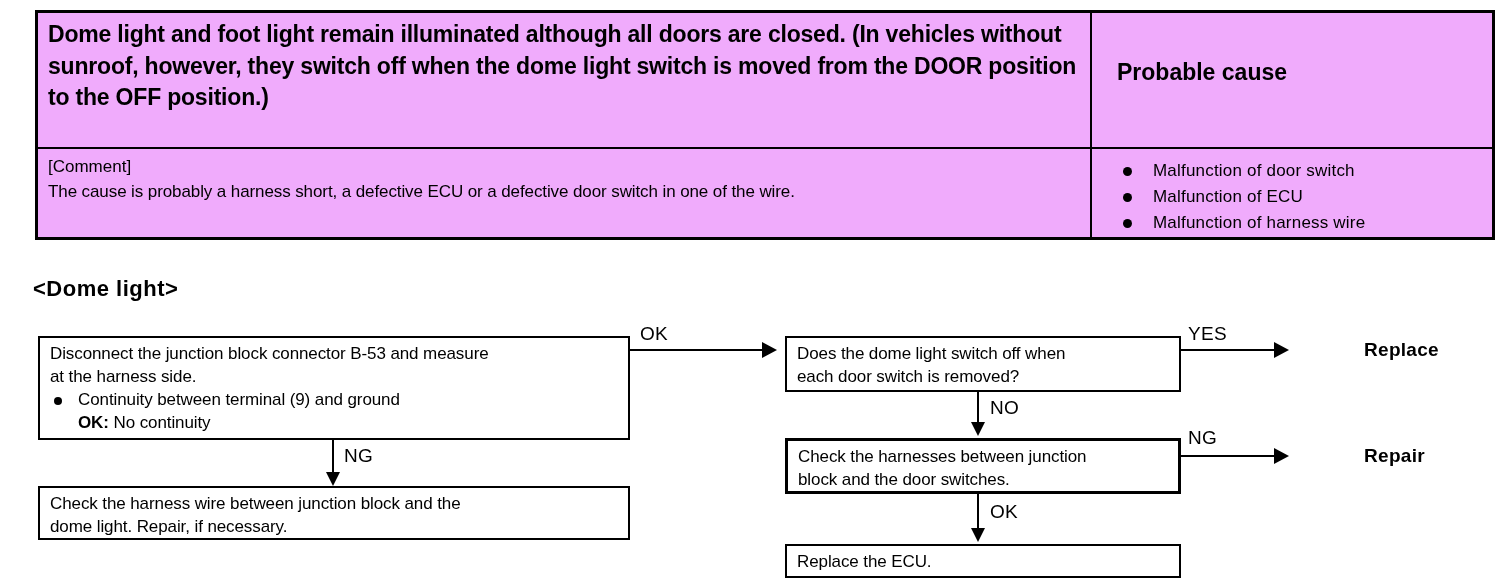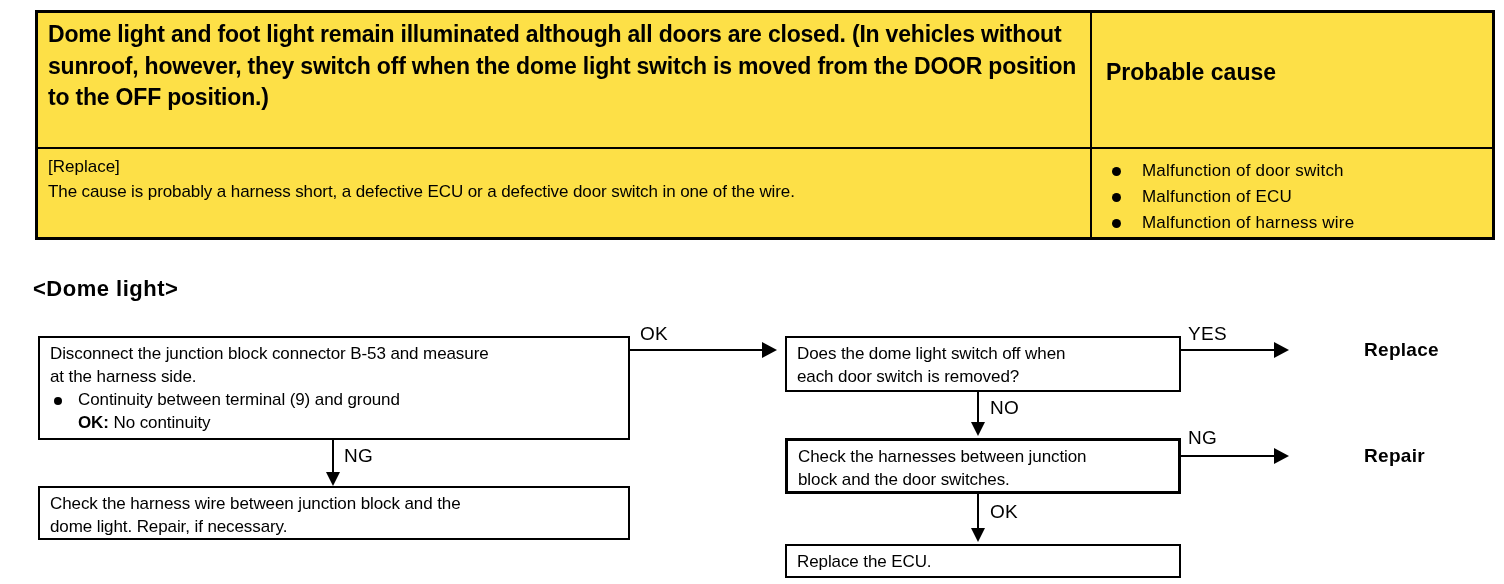--- a/index.html
+++ b/index.html
@@ -7,33 +7,33 @@
   body{
     width:1504px;height:584px;position:relative;overflow:hidden;
     font-family:"Liberation Sans","DejaVu Sans",sans-serif;
     color:#000;
     -webkit-font-smoothing:none;
   }
 
   
   .symptom-table{
     position:absolute;left:35px;top:10px;width:1460px;height:230px;
-    border:3px solid #000;box-sizing:border-box;background:#fde047;
+    border:3px solid #000;box-sizing:border-box;background:#f0abfc;
   }
   .symptom-row{display:flex;box-sizing:border-box;width:100%;}
   .row-top{height:136px;border-bottom:2px solid #000;box-sizing:border-box;}
   .row-bottom{height:88px;box-sizing:border-box;}
 
   .cell-left{
     flex:0 0 1054px;box-sizing:border-box;
     border-right:2px solid #000;padding:6px 10px 4px 10px;
     overflow:hidden;
   }
   .cell-right{
-    flex:1 1 auto;box-sizing:border-box;padding:6px 10px 4px 14px;
+    flex:1 1 auto;box-sizing:border-box;padding:6px 10px 4px 25px;
     overflow:hidden;
   }
 
   .symptom-title{
     font-weight:bold;font-size:23px;line-height:1.37;letter-spacing:-0.2px;
     margin:0;
   }
   .probable-cause-title{
     font-weight:bold;font-size:23px;margin:0;
     padding-top:40px;
@@ -116,21 +116,21 @@
     <div class="cell-left">
       <p class="symptom-title">Dome light and foot light remain illuminated although all doors are closed.  (In vehicles without sunroof, however, they switch off when the dome light switch is moved from the DOOR position to the OFF position.)</p>
     </div>
     <div class="cell-right">
       <p class="probable-cause-title">Probable cause</p>
     </div>
   </div>
 
   <div class="symptom-row row-bottom">
     <div class="cell-left">
-      <p class="comment-label">[Replace]</p>
+      <p class="comment-label">[Comment]</p>
       <p class="comment-text">The cause is probably a harness short, a defective ECU or a defective door switch in one of the wire.</p>
     </div>
     <div class="cell-right">
       <ul class="cause-list">
         <li>
           <span class="bullet"></span>
           <span>Malfunction of door switch</span>
         </li>
         <li>
           <span class="bullet"></span>

